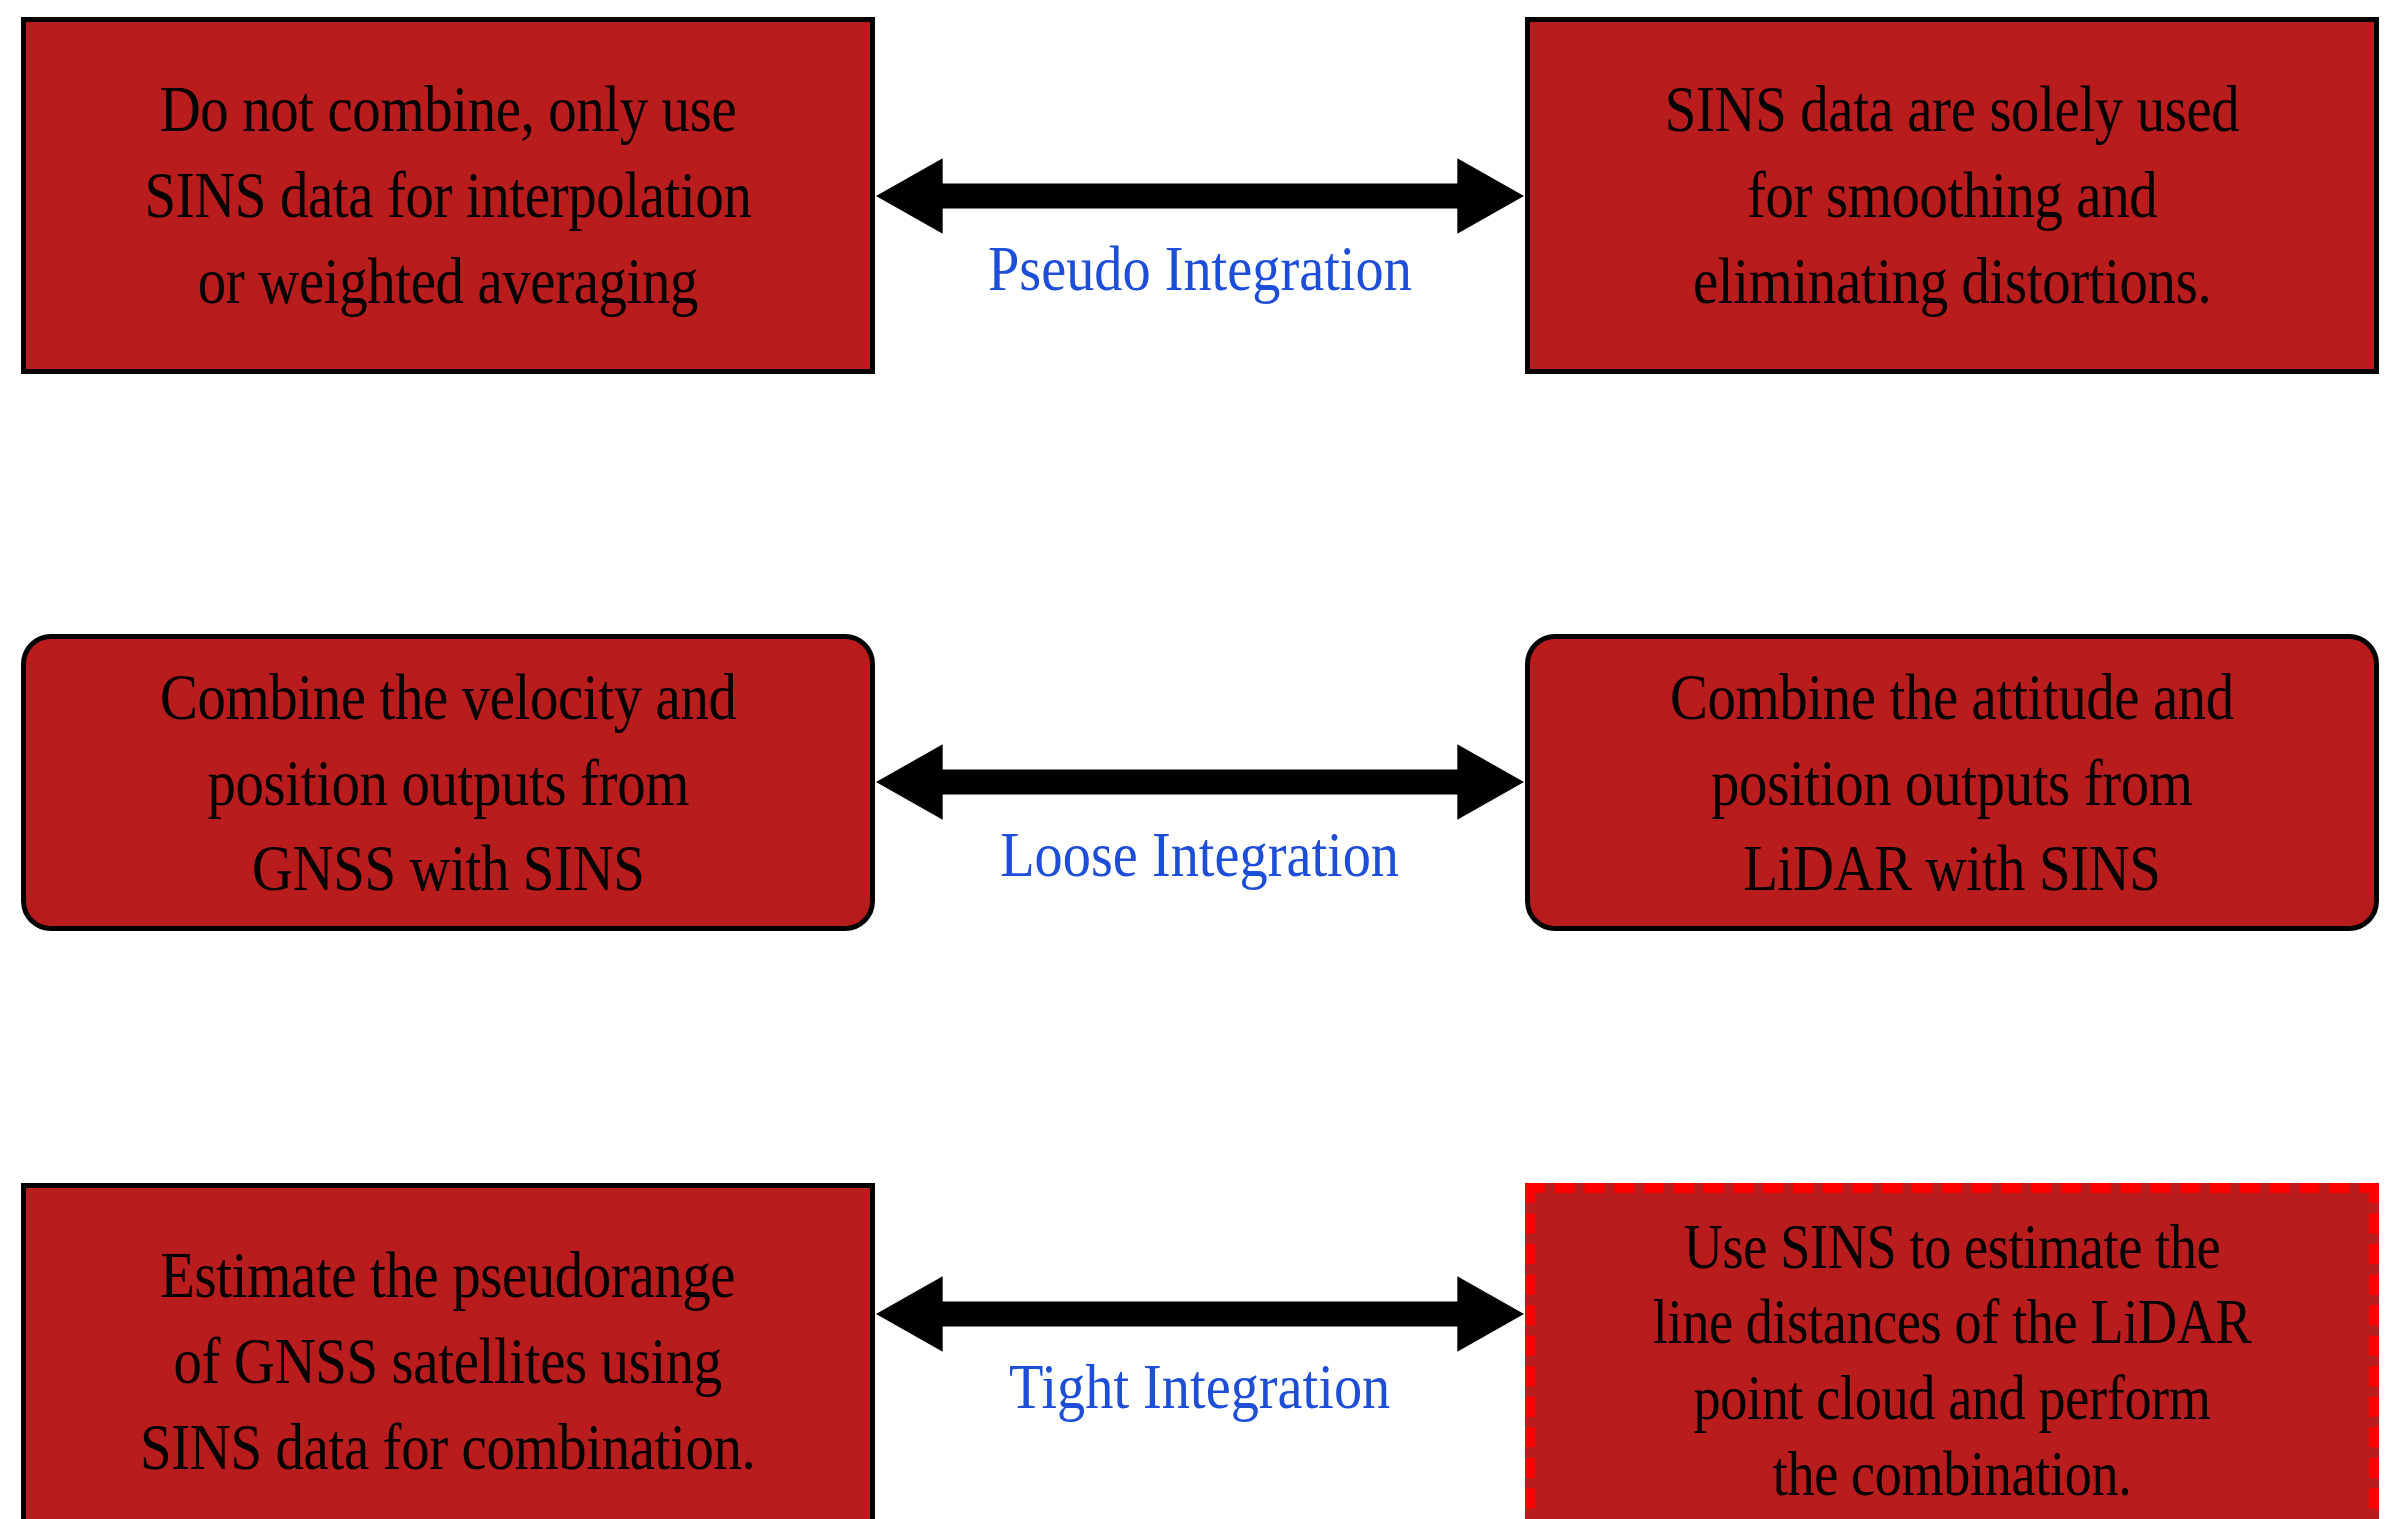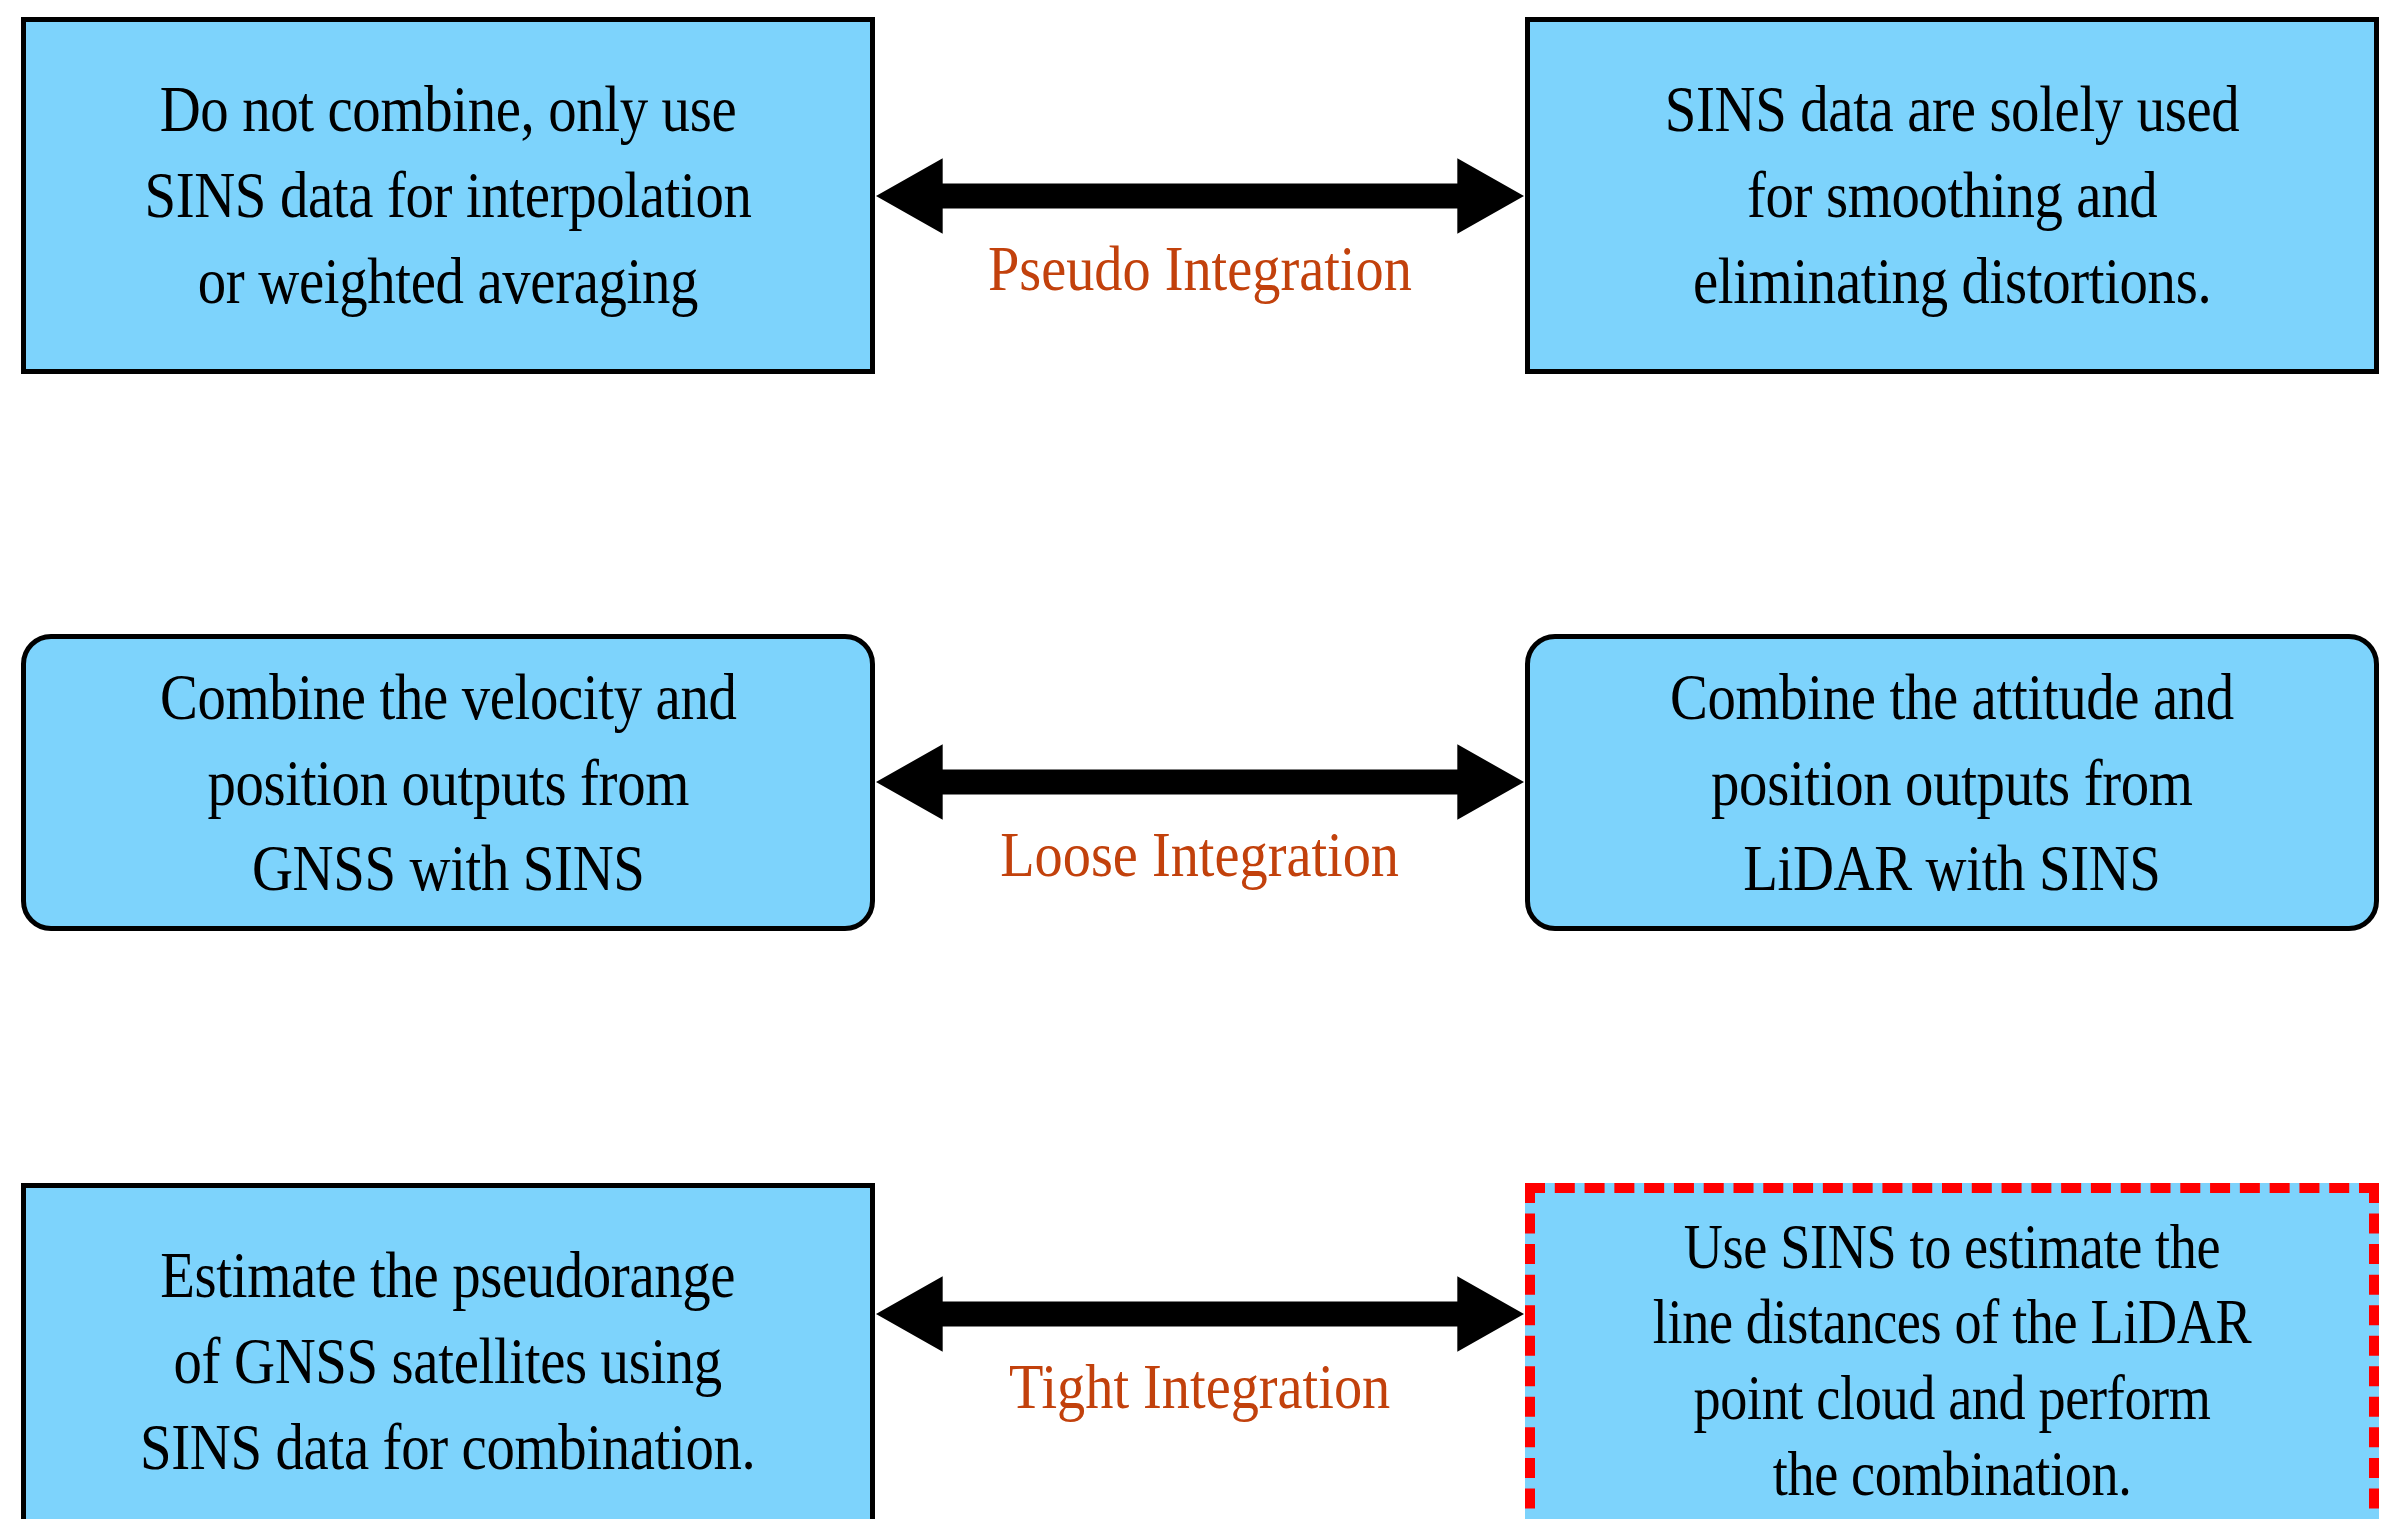--- a/index.html
+++ b/index.html
@@ -15,21 +15,21 @@
     width: 2401px;
     height: 1519px;
     background: #ffffff;
     overflow: hidden;
   }
 
   
   .box {
     position: absolute;
     box-sizing: border-box;
-    background: #7dd3fc;
+    background: #b91c1c;
     border: 5.5px solid #000000;
     display: flex;
     align-items: center;
     justify-content: center;
     text-align: center;
   }
   .box.dashed-red {
     border: 10.2px dashed #FF0000;
   }
   .box-text {
@@ -73,21 +73,21 @@
 
   .connector-label {
     position: absolute;
     left: 0;
     top: 96px;
     width: 648px;
     text-align: center;
     font-family: "Liberation Serif", "DejaVu Serif", serif;
     font-size: 64px;
     line-height: 1.0;
-    color: #c2410c;
+    color: #1d4ed8;
   }
   .connector-label span {
     display: inline-block;
     transform: scaleX(0.88);
     transform-origin: center center;
   }
 </style>
 </head>
 <body>
 

